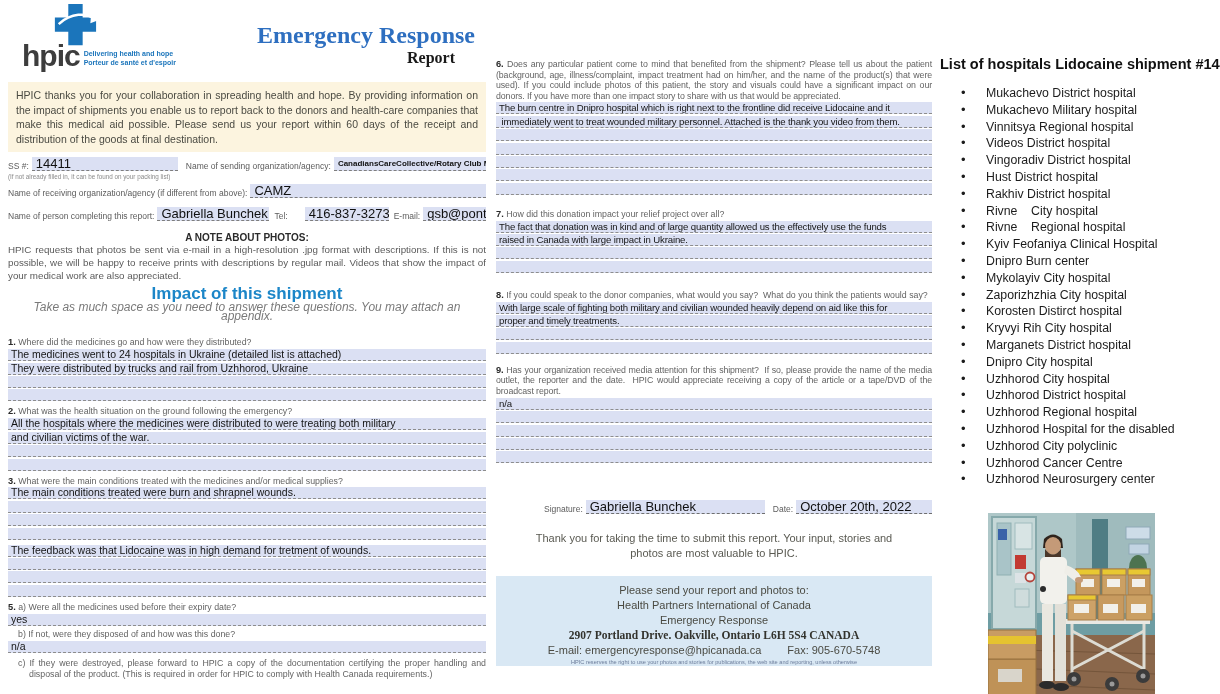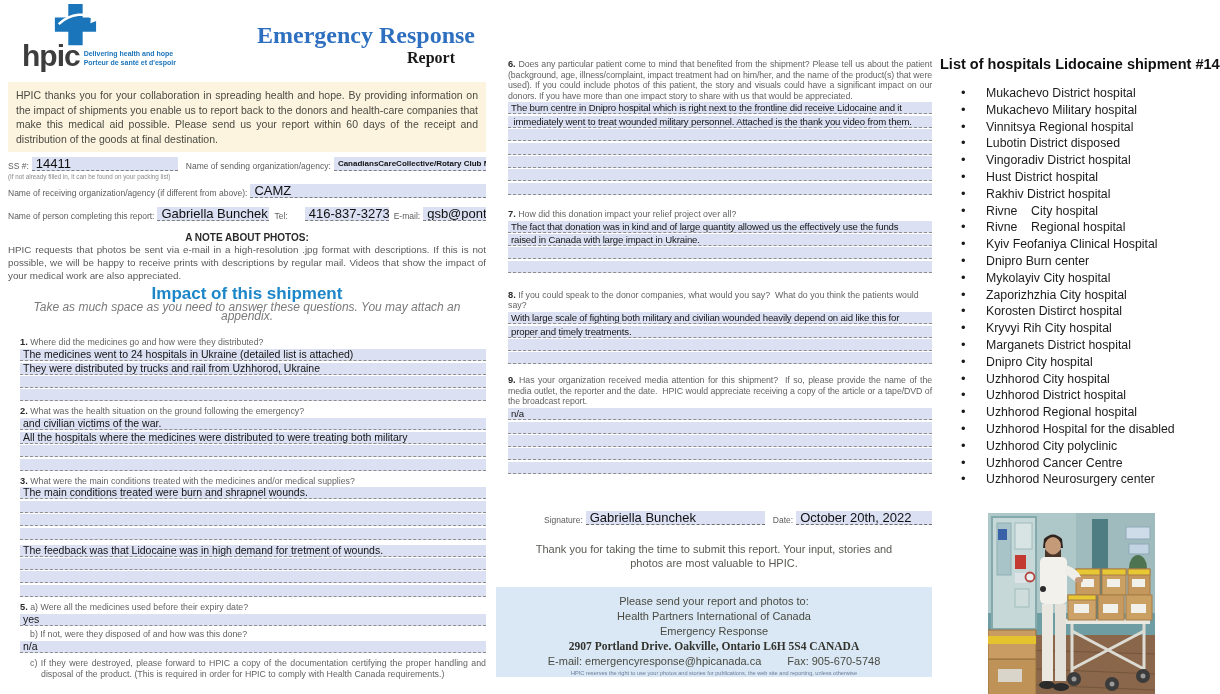--- a/index.html
+++ b/index.html
@@ -43,21 +43,21 @@
   
   .photos-note{margin-top:11px;}
   .note-h{text-align:center;font-size:10px;font-weight:bold;color:#2b2b2b;}
   .note-b{font-size:9.8px;line-height:12.8px;color:#5a5a5a;text-align:justify;margin-top:1px;}
 
   .impact-h{margin-top:2px;text-align:center;font-size:17px;font-weight:bold;
     color:var(--impact-blue);line-height:19px;}
   .impact-sub{text-align:center;font-size:12px;color:#7a7a7a;line-height:9px;margin-bottom:16px;font-style:italic;}
 
   
-  .qb{margin-top:5px;margin-left:12px;}
+  .qb{margin-top:5px;}
   .qlabel{font-size:8.8px;color:#636363;line-height:10.5px;white-space:pre-wrap;}
   .qlabel .qnum{font-weight:bold;color:#2a2a2a;font-size:9.3px;}
   .qlabel.just{text-align:justify;letter-spacing:-0.1px;}
   .aline{background:var(--field-blue);border-bottom:1px dashed #8d8d8d;height:12px;
     line-height:11.5px;font-size:10.5px;color:#141414;padding:0 3px;margin-top:1.4px;
     white-space:pre;overflow:hidden;}
   .col-mid .aline{font-size:9.6px;letter-spacing:-0.15px;}
   .sub{margin-left:10px;margin-top:3px;}
   .hang{padding-left:21px;text-indent:-11px;text-align:justify;margin-top:5px;line-height:11px;}
 
@@ -147,22 +147,22 @@
     <div class="qb">
       <div class="qlabel"><span class="qnum">1.</span> <span>Where did the medicines go and how were they distributed?</span></div>
       <div class="aline">The medicines went to 24 hospitals in Ukraine (detailed list is attached)</div>
       <div class="aline">They were distributed by trucks and rail from Uzhhorod, Ukraine</div>
       <div class="aline"></div>
       <div class="aline"></div>
     </div>
 
     <div class="qb">
       <div class="qlabel"><span class="qnum">2.</span> <span>What was the health situation on the ground following the emergency?</span></div>
+      <div class="aline">All the hospitals where the medicines were distributed to were treating both military</div>
       <div class="aline">and civilian victims of the war.</div>
-      <div class="aline">All the hospitals where the medicines were distributed to were treating both military</div>
       <div class="aline"></div>
       <div class="aline"></div>
     </div>
 
     <div class="qb">
       <div class="qlabel"><span class="qnum">3.</span> <span>What were the main conditions treated with the medicines and/or medical supplies?</span></div>
       <div class="aline">The main conditions treated were burn and shrapnel wounds.</div>
       <div class="aline"></div>
       <div class="aline"></div>
       <div class="aline"></div>
@@ -246,21 +246,21 @@
   <div class="col-right">
     <div class="list-title">List of hospitals Lidocaine shipment #14411</div>
     <ul class="hospital-list">
 
         <li>Mukachevo District hospital</li>
 
         <li>Mukachevo Military hospital</li>
 
         <li>Vinnitsya Regional hospital</li>
 
-        <li>Lubotin District disposed</li>
+        <li>Videos District hospital</li>
 
         <li>Vingoradiv District hospital</li>
 
         <li>Hust District hospital</li>
 
         <li>Rakhiv District hospital</li>
 
         <li>Rivne    City hospital</li>
 
         <li>Rivne    Regional hospital</li>

